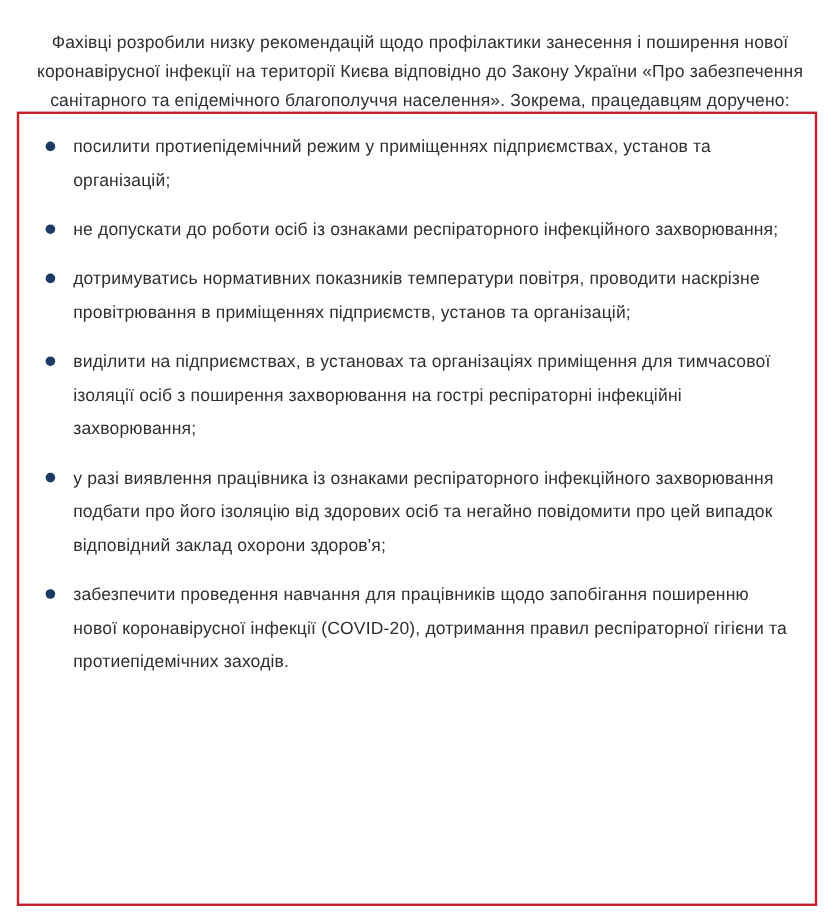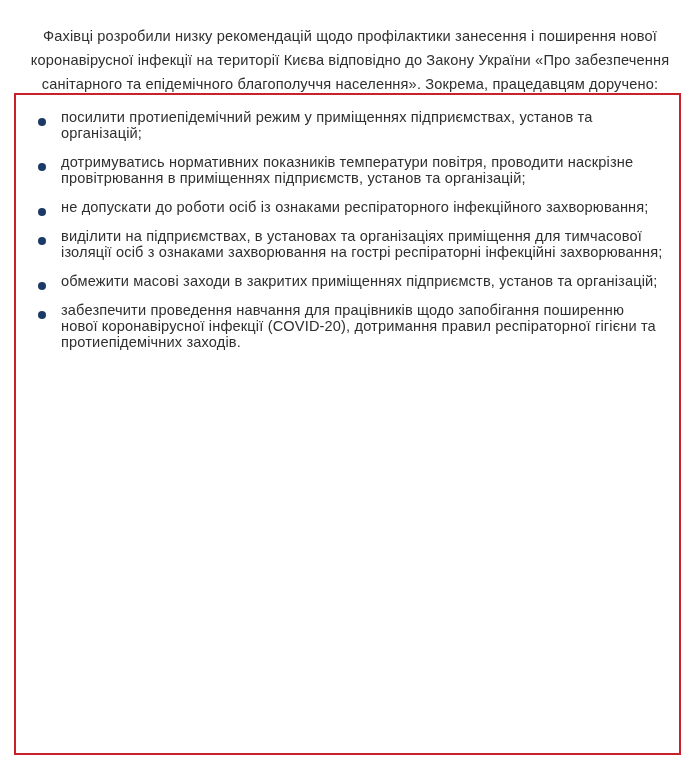--- a/index.html
+++ b/index.html
@@ -54,21 +54,21 @@
     list-style: none;
     margin: 0;
     padding: 14px 16px 10px 22px;
   }
 
   .rec-item {
     position: relative;
     padding-left: 23px;
     margin: 0 0 13px 0;
     font-size: 14.6px;
-    line-height: 16px;
+    line-height: 28px;
     color: #2f2f2f;
     letter-spacing: 0.01em;
   }
   .rec-item:last-child {
     margin-bottom: 0;
   }
 
   .bullet-dot {
     position: absolute;
     left: 0;
@@ -95,38 +95,38 @@
     <ul class="rec-list">
 
       <li class="rec-item">
         <span class="bullet-dot" style="background: rgb(27, 58, 102);"></span>
         <span class="rec-text">посилити протиепідемічний режим у приміщеннях підприємствах, установ та організацій;</span>
       </li>
 
 
       <li class="rec-item">
         <span class="bullet-dot" style="background: rgb(27, 58, 102);"></span>
+        <span class="rec-text">не допускати до роботи осіб із ознаками респіраторного інфекційного захворювання;</span>
+      </li>
+
+      <li class="rec-item">
+        <span class="bullet-dot" style="background: rgb(27, 58, 102);"></span>
         <span class="rec-text">дотримуватись нормативних показників температури повітря, проводити наскрізне провітрювання в приміщеннях підприємств, установ та організацій;</span>
       </li>
 
       <li class="rec-item">
         <span class="bullet-dot" style="background: rgb(27, 58, 102);"></span>
-        <span class="rec-text">не допускати до роботи осіб із ознаками респіраторного інфекційного захворювання;</span>
+        <span class="rec-text">виділити на підприємствах, в установах та організаціях приміщення для тимчасової ізоляції осіб з поширення захворювання на гострі респіраторні інфекційні захворювання;</span>
       </li>
 
       <li class="rec-item">
         <span class="bullet-dot" style="background: rgb(27, 58, 102);"></span>
-        <span class="rec-text">виділити на підприємствах, в установах та організаціях приміщення для тимчасової ізоляції осіб з ознаками захворювання на гострі респіраторні інфекційні захворювання;</span>
+        <span class="rec-text">у разі виявлення працівника із ознаками респіраторного інфекційного захворювання подбати про його ізоляцію від здорових осіб та негайно повідомити про цей випадок відповідний заклад охорони здоров'я;</span>
       </li>
 
-
-      <li class="rec-item">
-        <span class="bullet-dot" style="background: rgb(27, 58, 102);"></span>
-        <span class="rec-text">обмежити масові заходи в закритих приміщеннях підприємств, установ та організацій;</span>
-      </li>
 
 
 
       <li class="rec-item">
         <span class="bullet-dot" style="background: rgb(27, 58, 102);"></span>
         <span class="rec-text">забезпечити проведення навчання для працівників щодо запобігання поширенню нової коронавірусної інфекції (COVID-20), дотримання правил респіраторної гігієни та протиепідемічних заходів.</span>
       </li>
 
     </ul>
   </div>

